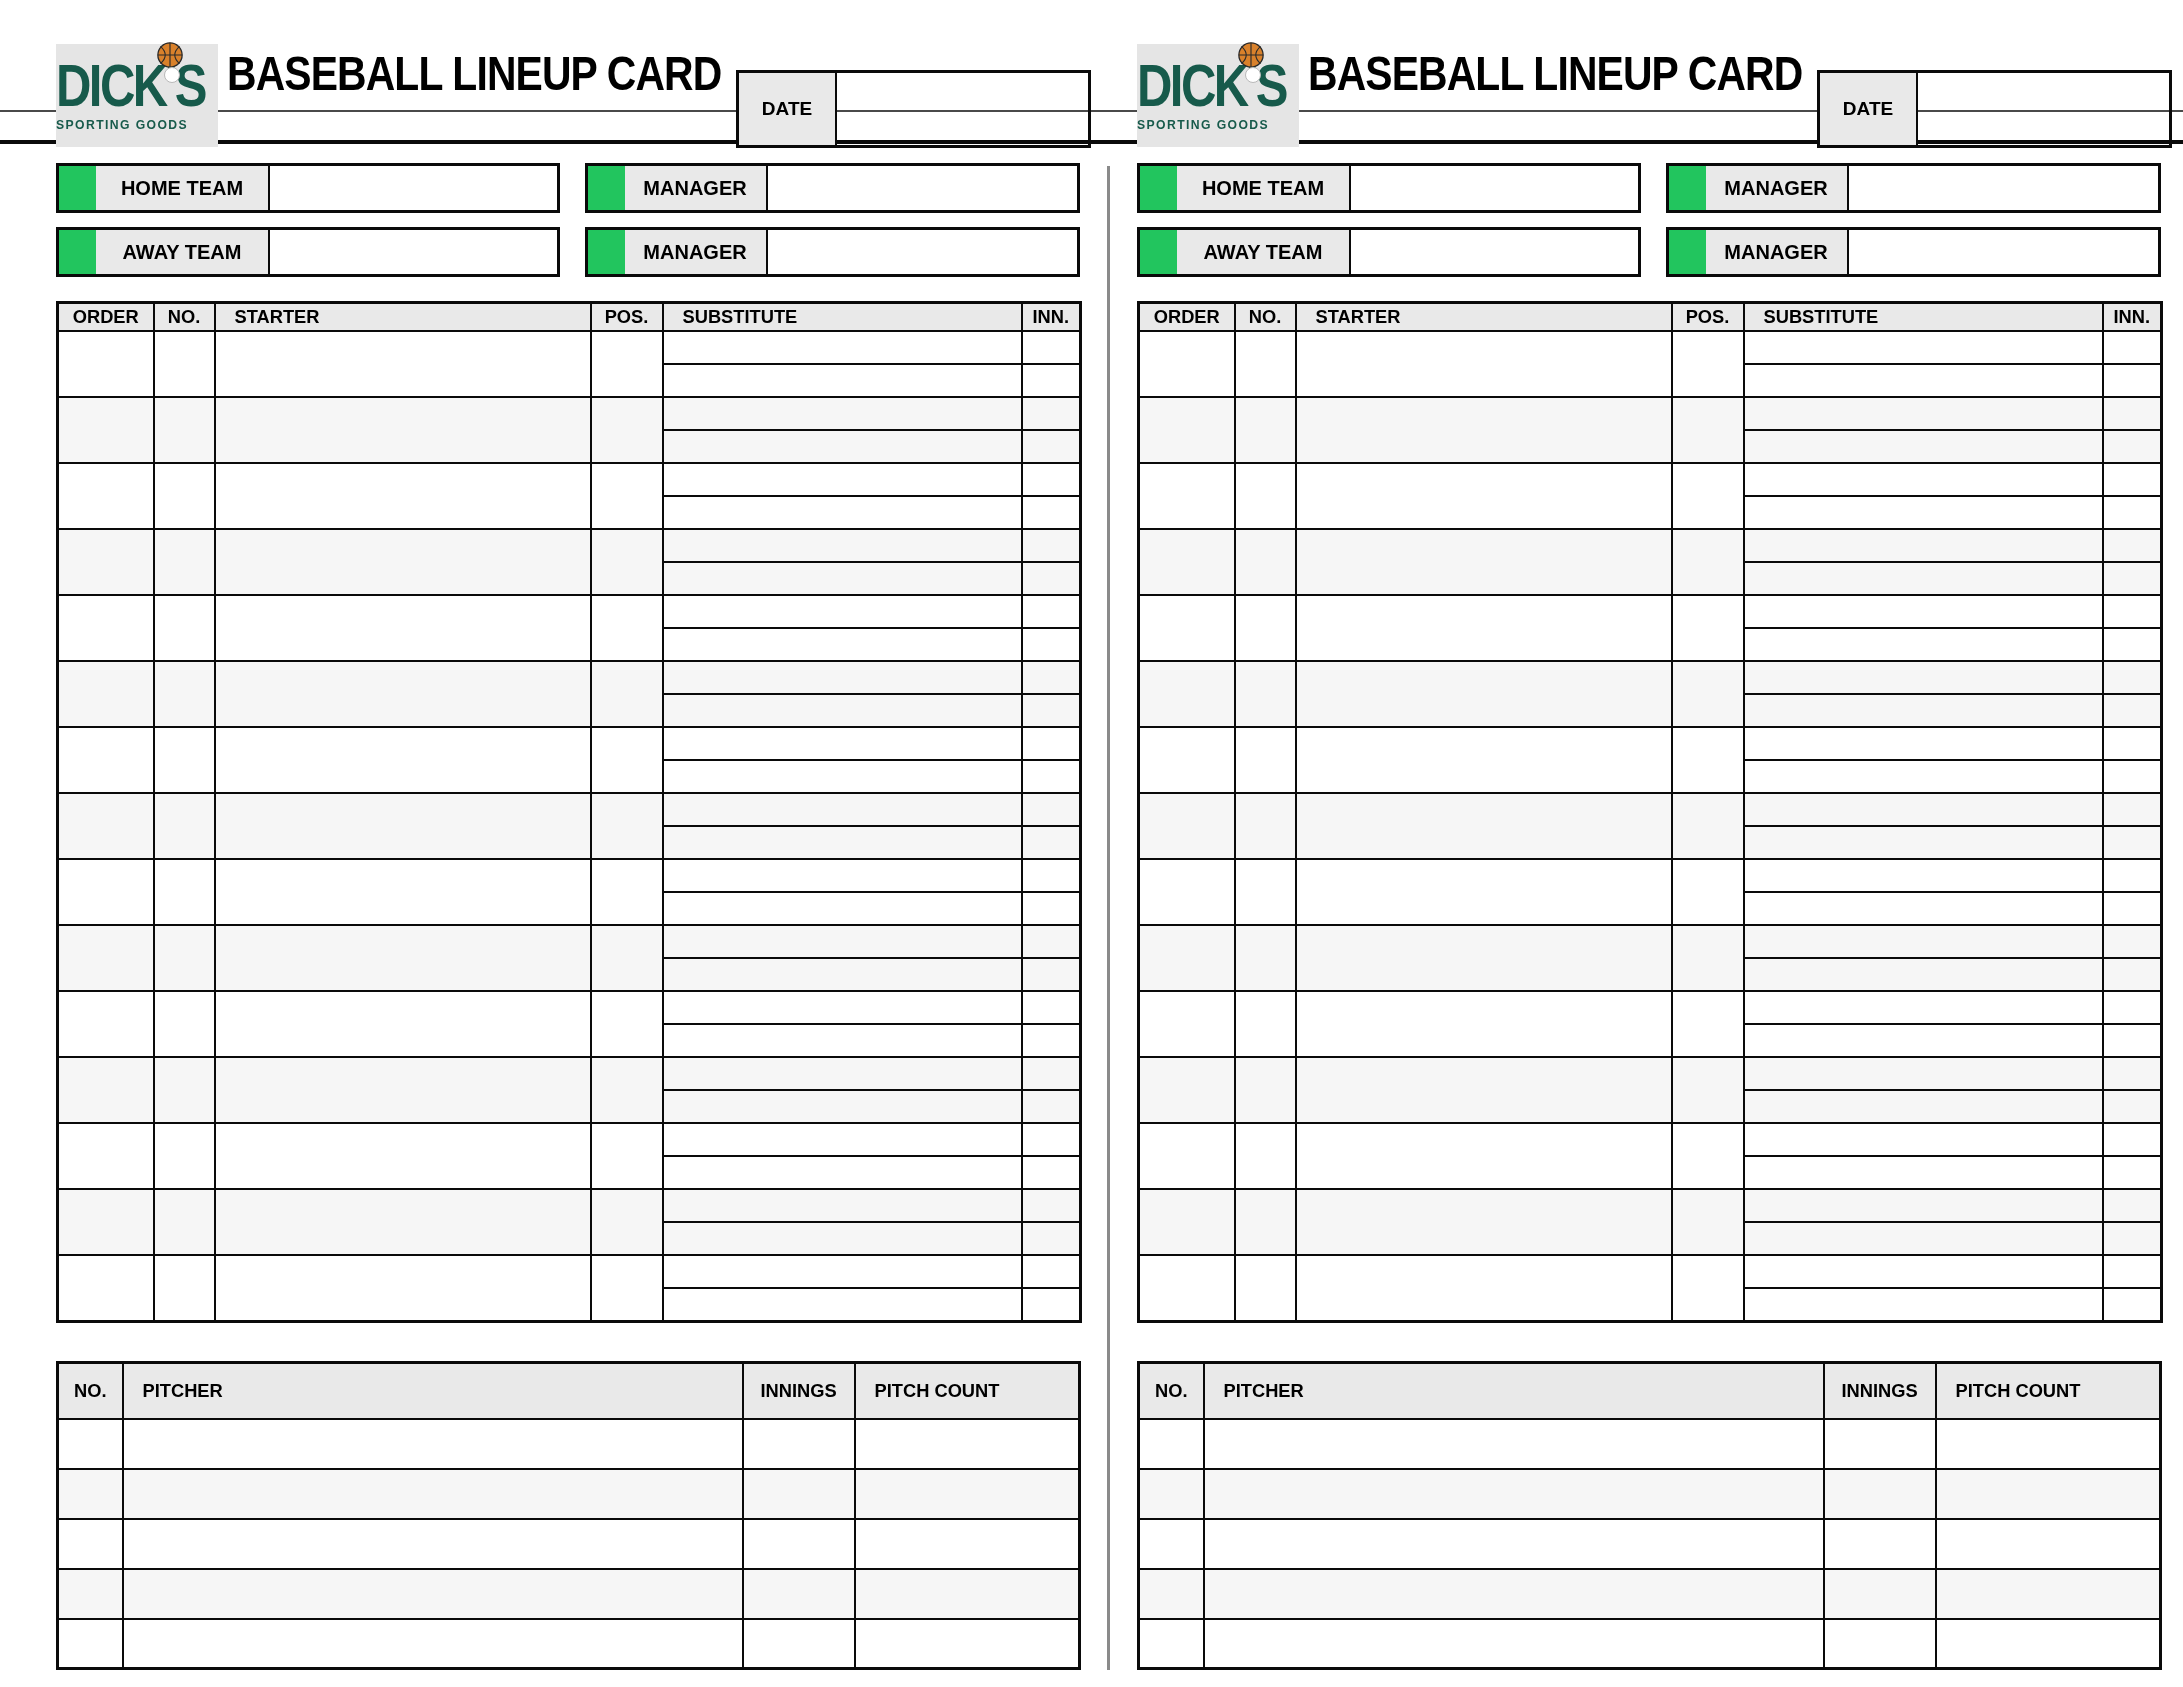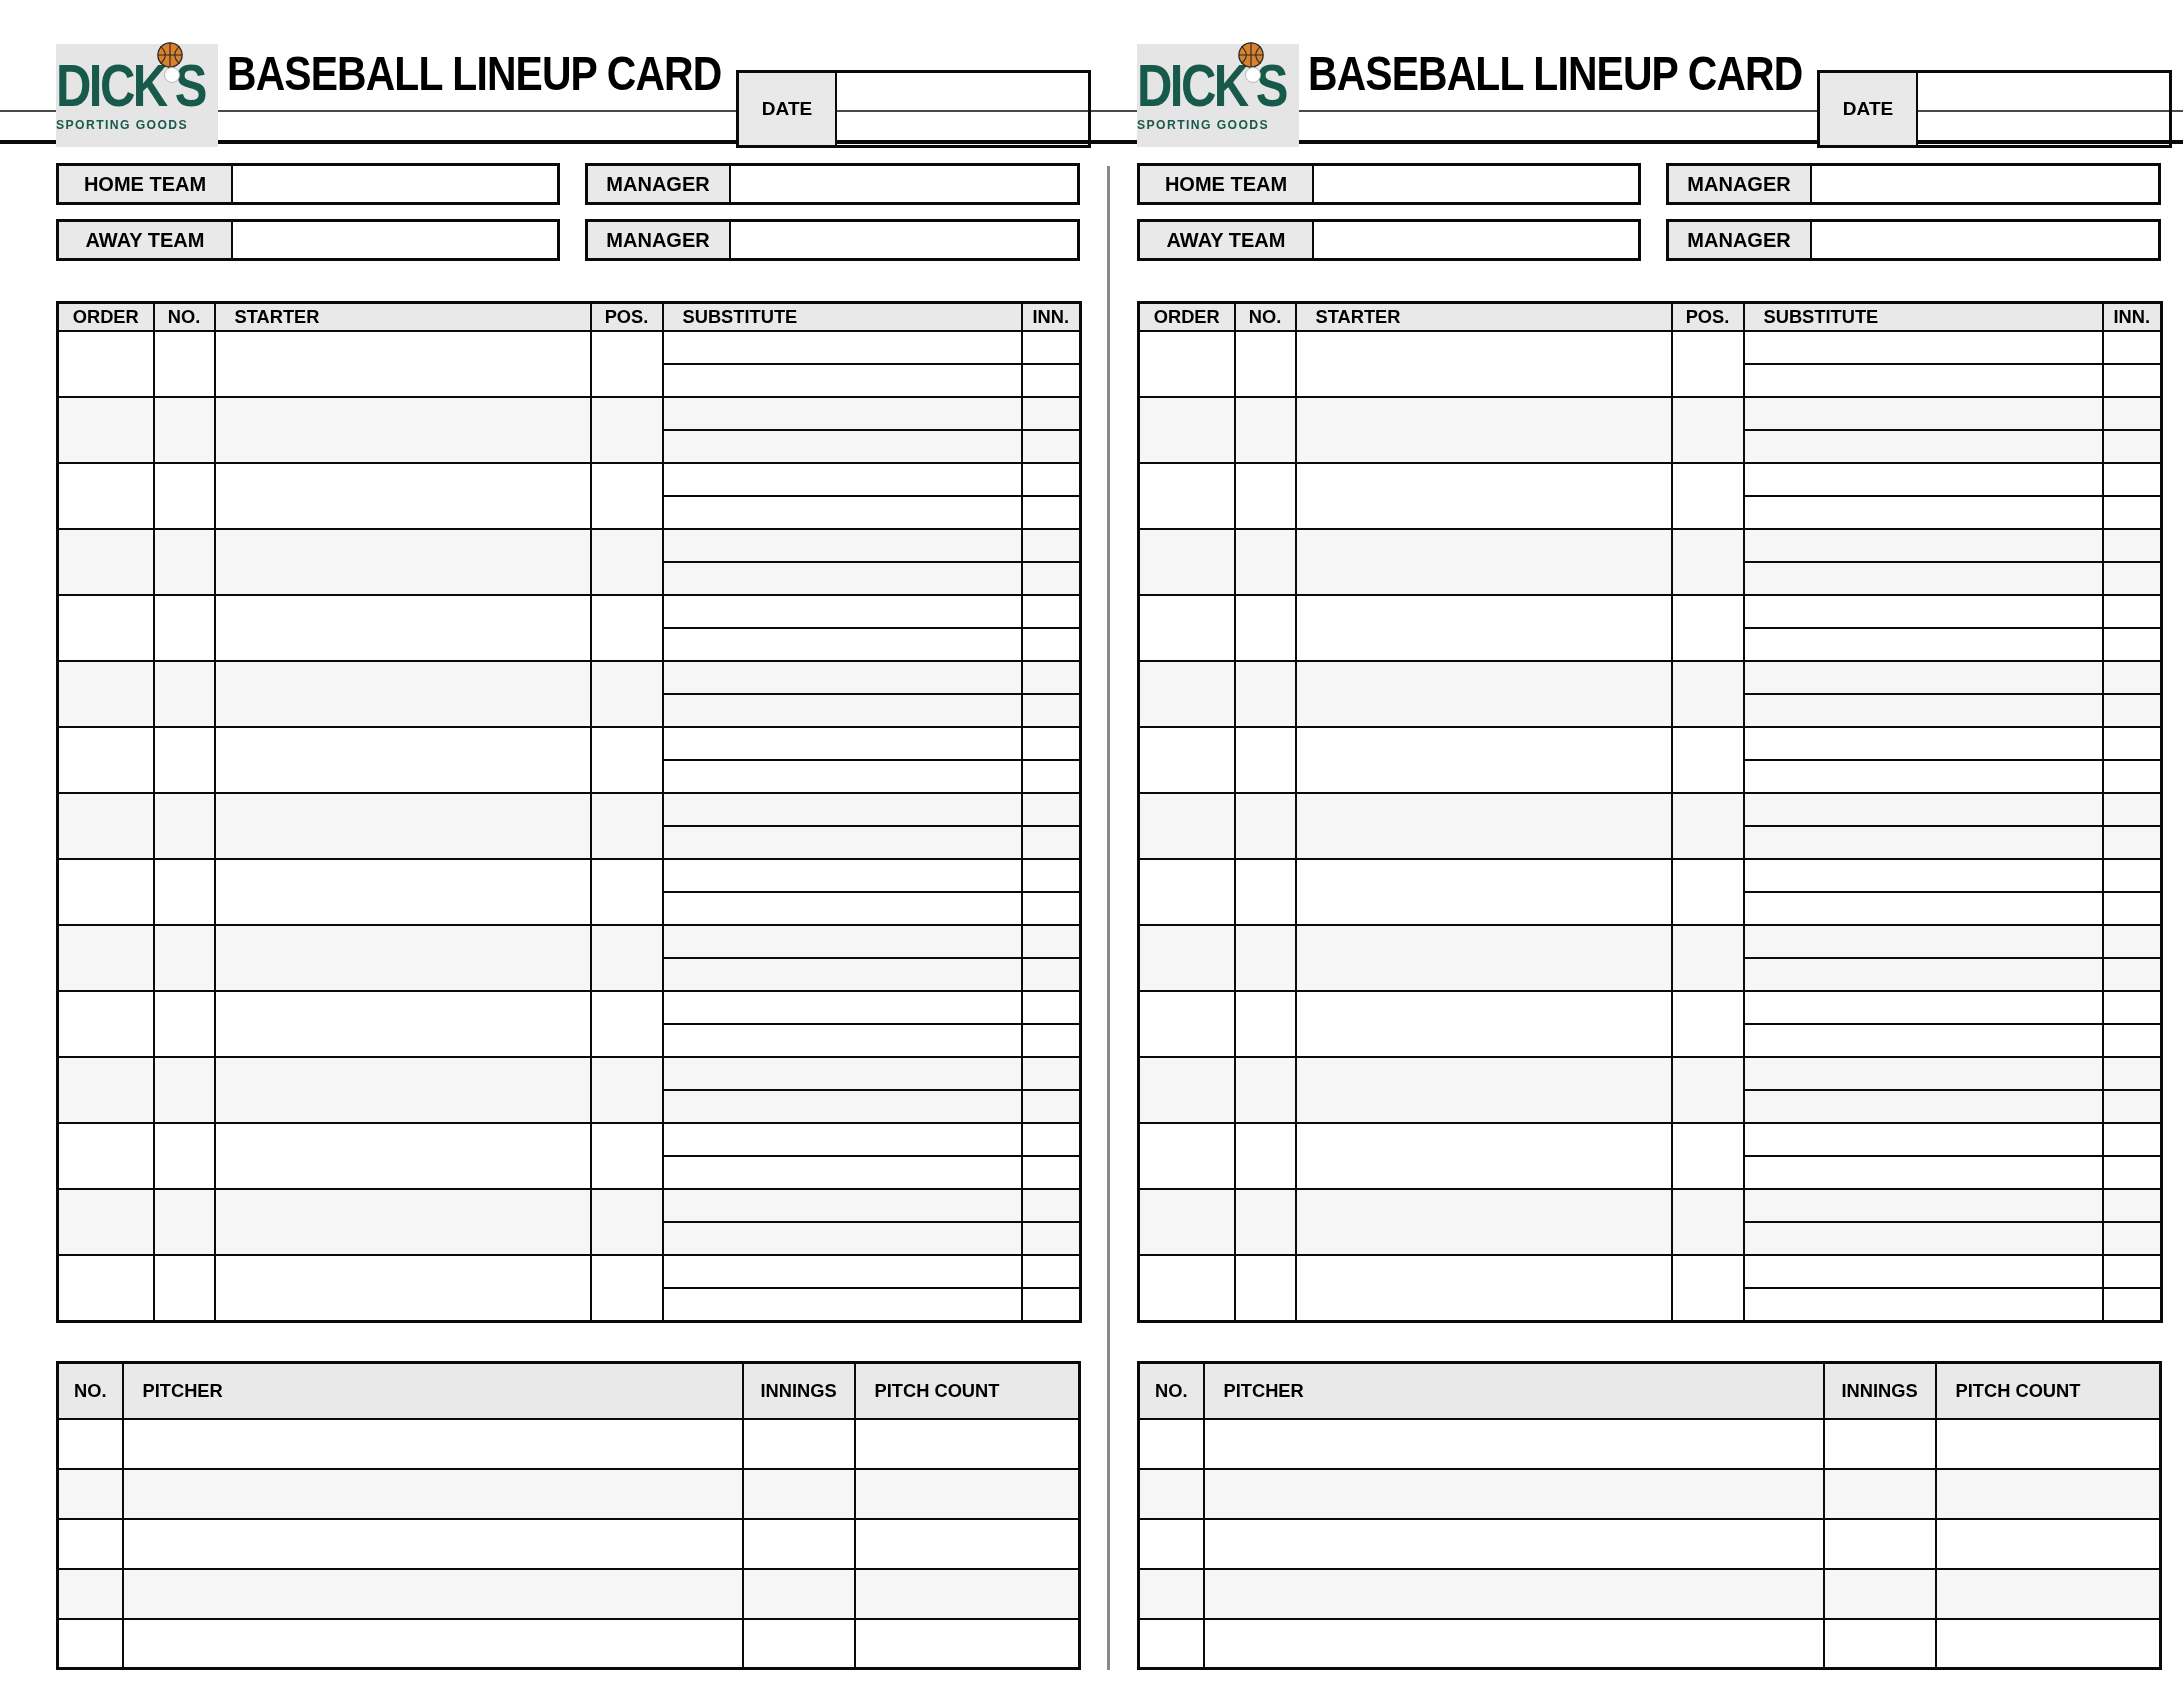--- a/index.html
+++ b/index.html
@@ -31,21 +31,21 @@
   
   .date-box{position:absolute;left:680px;top:35px;width:349px;height:72px;border:3.5px solid #0a0a0a;
     display:flex;background:transparent;}
   .date-box .boxlabel{width:96px;background:#e9e9e9;border-right:2.6px solid #0a0a0a;
     display:flex;align-items:center;justify-content:center;font-weight:bold;font-size:19px;}
   .date-box .boxinput{flex:1;background:transparent;}
 
   
   .team-rows{position:absolute;left:0;top:128px;width:1024px;}
   .team-row{display:flex;gap:24.5px;margin-bottom:14px;}
-  .fbox{height:42px;border:3.5px solid #0a0a0a;display:flex;background:#22c55e;box-sizing:border-box;}
+  .fbox{height:50px;border:3.5px solid #0a0a0a;display:flex;background:#22c55e;box-sizing:border-box;padding-left:37px;}
   .fbox.team{width:504px;}
   .fbox.mgr{width:495px;}
   .fbox .boxlabel{background:#e9e9e9;border-right:2.6px solid #0a0a0a;display:flex;align-items:center;
     justify-content:center;font-weight:bold;font-size:20px;white-space:nowrap;}
   .fbox.team .boxlabel{width:172px;}
   .fbox.mgr .boxlabel{width:141px;}
   .fbox .boxinput{flex:1;background:#fff;}
 
   
   table{border-collapse:collapse;table-layout:fixed;position:absolute;left:0;background:#fff;}

